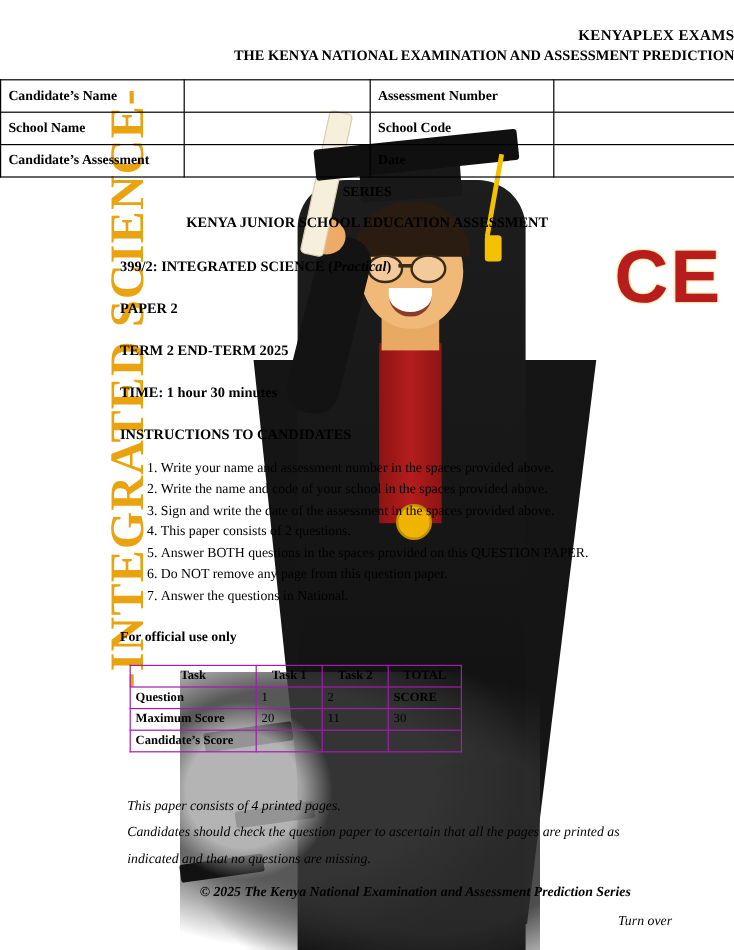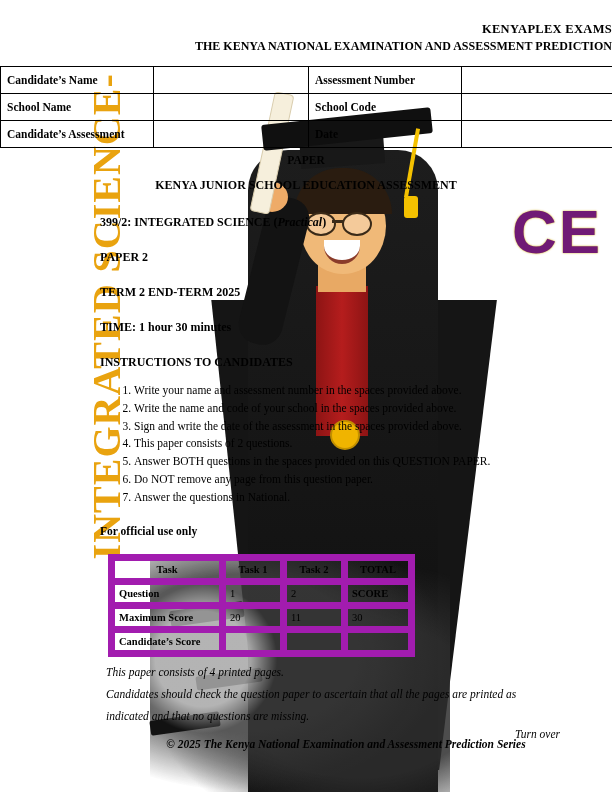--- a/index.html
+++ b/index.html
@@ -93,21 +93,21 @@
   }
   .crowd-cap{position:absolute;background:#121212;transform:rotate(-8deg);border-radius:2px;}
   .blur-white{
     position:absolute;left:128px;top:584px;width:150px;height:150px;
     background:radial-gradient(circle,#ffffff 0 45%,rgba(255,255,255,0) 70%);
     opacity:.55;
   }
   .ce-text{
     position:absolute;left:512px;top:196px;
     font-family:"Liberation Sans", sans-serif;
-    font-weight:bold;font-size:62px;color:#701a75;letter-spacing:2px;
+    font-weight:bold;font-size:62px;color:#b91c1c;letter-spacing:2px;
     text-shadow:0 0 2px #caa800;
   }
 
   
   .vertical-title{
     position:absolute;left:-214px;top:300px;
     width:640px;
     transform:rotate(-90deg);
     transform-origin:center center;
     font-family:"Liberation Serif", serif;
@@ -166,42 +166,42 @@
   ol.instr li{margin:0;padding:0;}
 
   .official{
     font-weight:bold;font-size:11.5px;margin:18px 0 17px 0;
   }
 
   table.score{
     border-collapse:collapse;margin-left:8px;table-layout:fixed;
   }
   table.score td,table.score th{
-    border:7px solid #a21caf;
+    border:1px solid #a21caf;
     font-size:10.5px;
     height:15px;
     padding:1px 4px;
     text-align:left;
     font-weight:normal;
     margin-left:26px;
   }
   table.score .hrow td{font-weight:bold;text-align:center;}
   table.score .rl{font-weight:bold;}
   .w1{width:96px}.w2{width:46px}.w3{width:46px}.w4{width:52px}
 
   .footer{
     position:absolute;left:106px;top:662px;width:466px;
     font-size:11.5px;font-style:italic;line-height:1.9;
   }
   .copyright{
     position:absolute;left:106px;top:738px;width:480px;
     text-align:center;font-size:11.5px;font-weight:bold;font-style:italic;
   }
   .turnover{
-    position:absolute;left:0;top:728px;width:560px;
+    position:absolute;left:0;top:762px;width:560px;
     text-align:right;font-size:11.5px;font-style:italic;
   }
 </style>
 </head>
 <body>
 
 <div id="art">
   <div class="grad-gown-left"></div>
   <div class="grad-gown-right"></div>
   <div class="grad-body"></div>
@@ -252,21 +252,21 @@
     </tr>
     <tr>
       <td class="c-lbl">Candidate’s Assessment</td>
       <td class="c-val"></td>
       <td class="c-lbl">Date</td>
       <td class="c-val"></td>
     </tr>
   </tbody>
     </table>
 
-  <div class="series">PAPER</div>
+  <div class="series">SERIES</div>
   <div class="kjsea">KENYA JUNIOR SCHOOL EDUCATION ASSESSMENT</div>
 
   <div class="body-block">
     <div class="line-bold"><span>399/2: INTEGRATED SCIENCE (</span><span class="ital">Practical</span><span>)</span></div>
     <div class="line-bold">PAPER 2</div>
     <div class="line-bold">TERM 2 END-TERM 2025</div>
     <div class="line-bold">TIME: 1 hour 30 minutes</div>
     <div class="instr-head">INSTRUCTIONS TO CANDIDATES</div>
 
     <ol class="instr">

